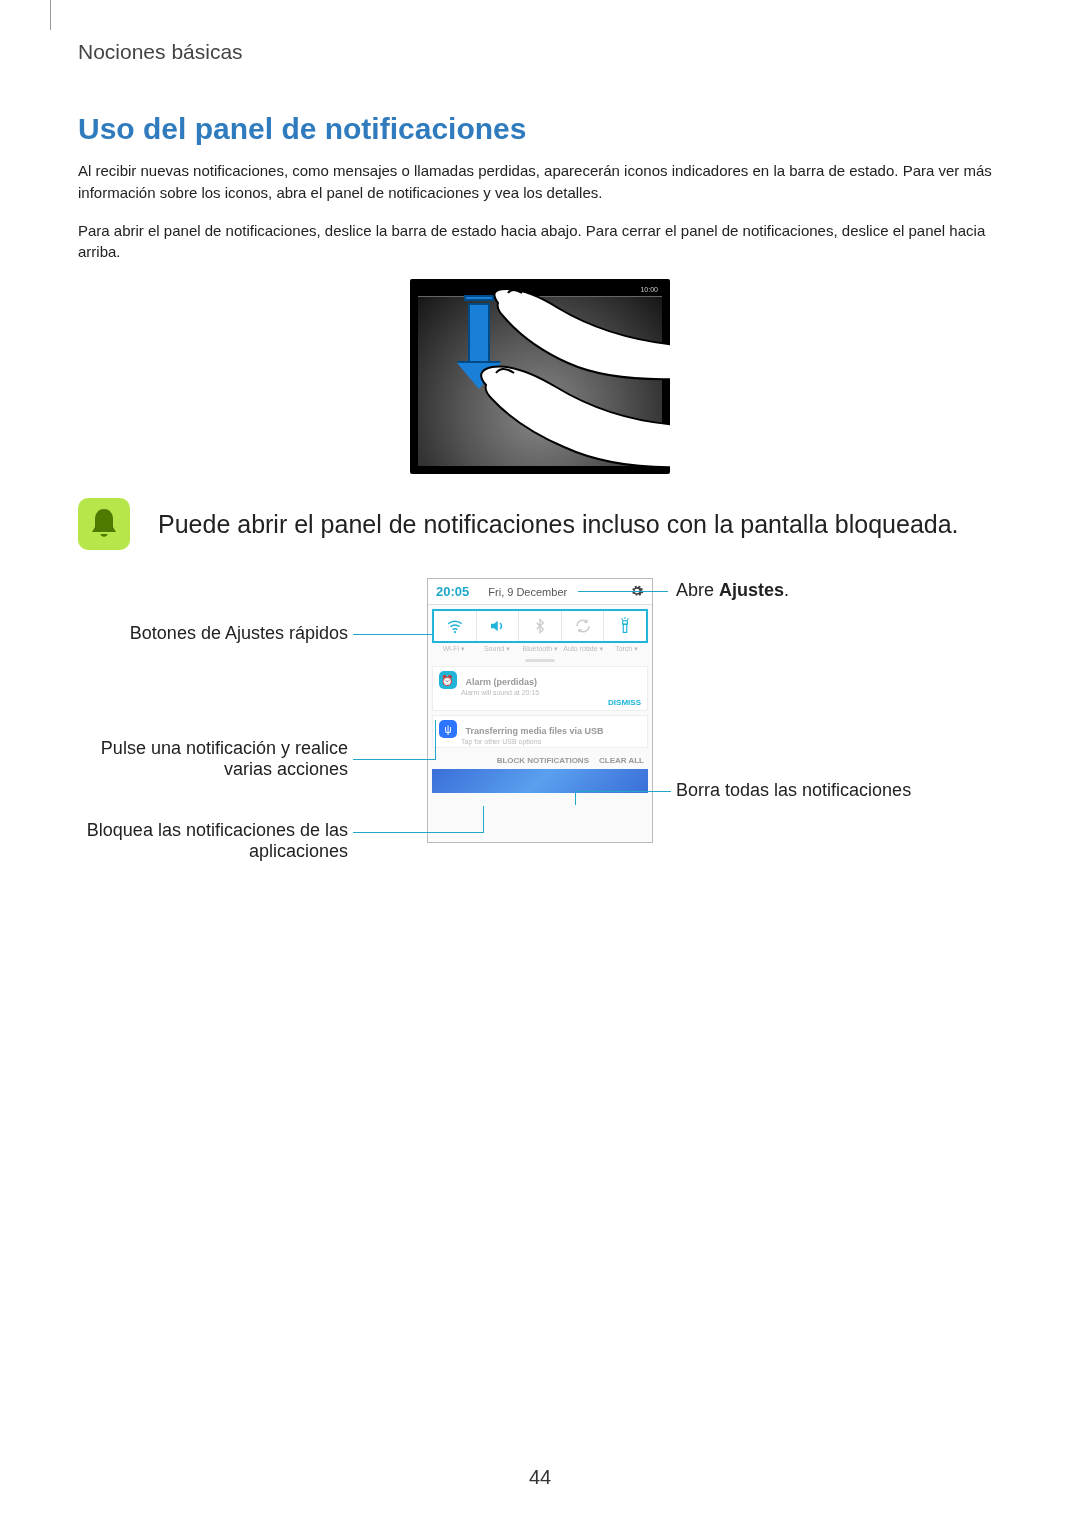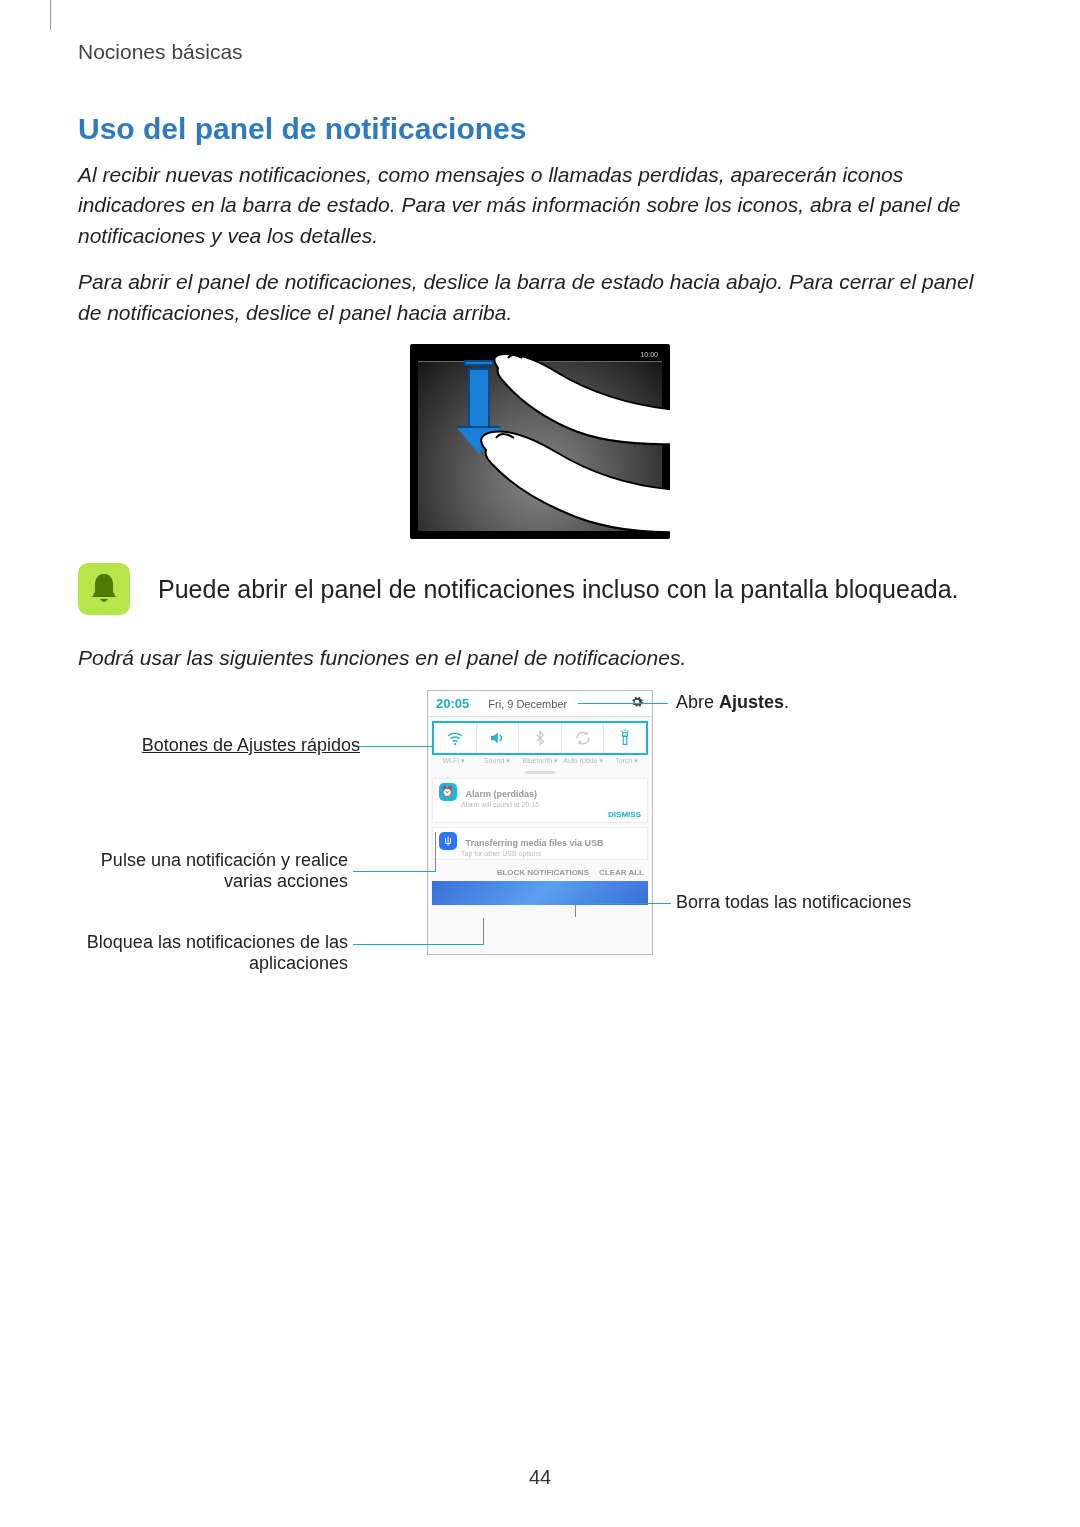--- a/index.html
+++ b/index.html
@@ -31,24 +31,23 @@
     font-weight: bold;
     margin-bottom: 34px;
   }
   .h2 {
     font-size: 30px;
     color: #2f7bbd;
     font-weight: bold;
     margin-bottom: 14px;
   }
   .para {
-    font-size: 21px;
+    font-size: 15px;
     line-height: 1.45;
     margin-bottom: 16px;
-    font-style: italic;
   }
   
   .gesture-wrap {
     display: flex;
     justify-content: center;
     margin: 6px 0 24px 0;
   }
   .gesture {
     width: 260px; height: 195px;
     background: #000;
@@ -218,21 +217,20 @@
   <div class="note-row">
     <div class="note-icon">
       <svg width="30" height="34" viewBox="0 0 30 34">
         <path d="M15 2 C9 2 6 7 6 12 L6 20 L3 25 L27 25 L24 20 L24 12 C24 7 21 2 15 2 Z" fill="#4d7a00"></path>
         <path d="M11 27 Q15 33 19 27 Z" fill="#4d7a00"></path>
       </svg>
     </div>
     <div class="note-text">Puede abrir el panel de notificaciones incluso con la pantalla bloqueada.</div>
   </div>
 
-  <p class="para">Podrá usar las siguientes funciones en el panel de notificaciones.</p>
 
   <div class="diagram">
 
     <div class="phone">
       <div class="ph-time">
         <span>
           <span class="t">20:05</span>
           <span style="margin-left:16px;">Fri, 9 December</span>
         </span>
         <span>
@@ -305,20 +303,20 @@
     <div class="lead" style="left:275px; top:181px; width:82px;"></div>
     <div class="lead-v" style="left:357px; top:142px; height:40px;"></div>
     <div class="lead" style="left:275px; top:254px; width:130px;"></div>
     <div class="lead-v" style="left:405px; top:228px; height:27px;"></div>
     <div class="lead" style="left:497px; top:213px; width:96px;"></div>
     <div class="lead-v" style="left:497px; top:213px; height:14px;"></div>
 
     <div class="callout right" style="left:598px; top:2px;">
       <span>Abre </span><b>Ajustes</b><span>.</span>
     </div>
-    <div class="callout left" style="left:42px; top:45px; width:240px;text-decoration:underline;">Botones de Ajustes rápidos</div>
+    <div class="callout left" style="left:30px; top:45px; width:240px;">Botones de Ajustes rápidos</div>
     <div class="callout left" style="left:-10px; top:160px; width:280px;">Pulse una notificación y realice varias acciones</div>
     <div class="callout left" style="left:-20px; top:242px; width:290px;">Bloquea las notificaciones de las aplicaciones</div>
     <div class="callout right" style="left:598px; top:202px;">Borra todas las notificaciones</div>
   </div>
 </div>
 
 <div class="pagenum">44</div>
 
 </body></html>

